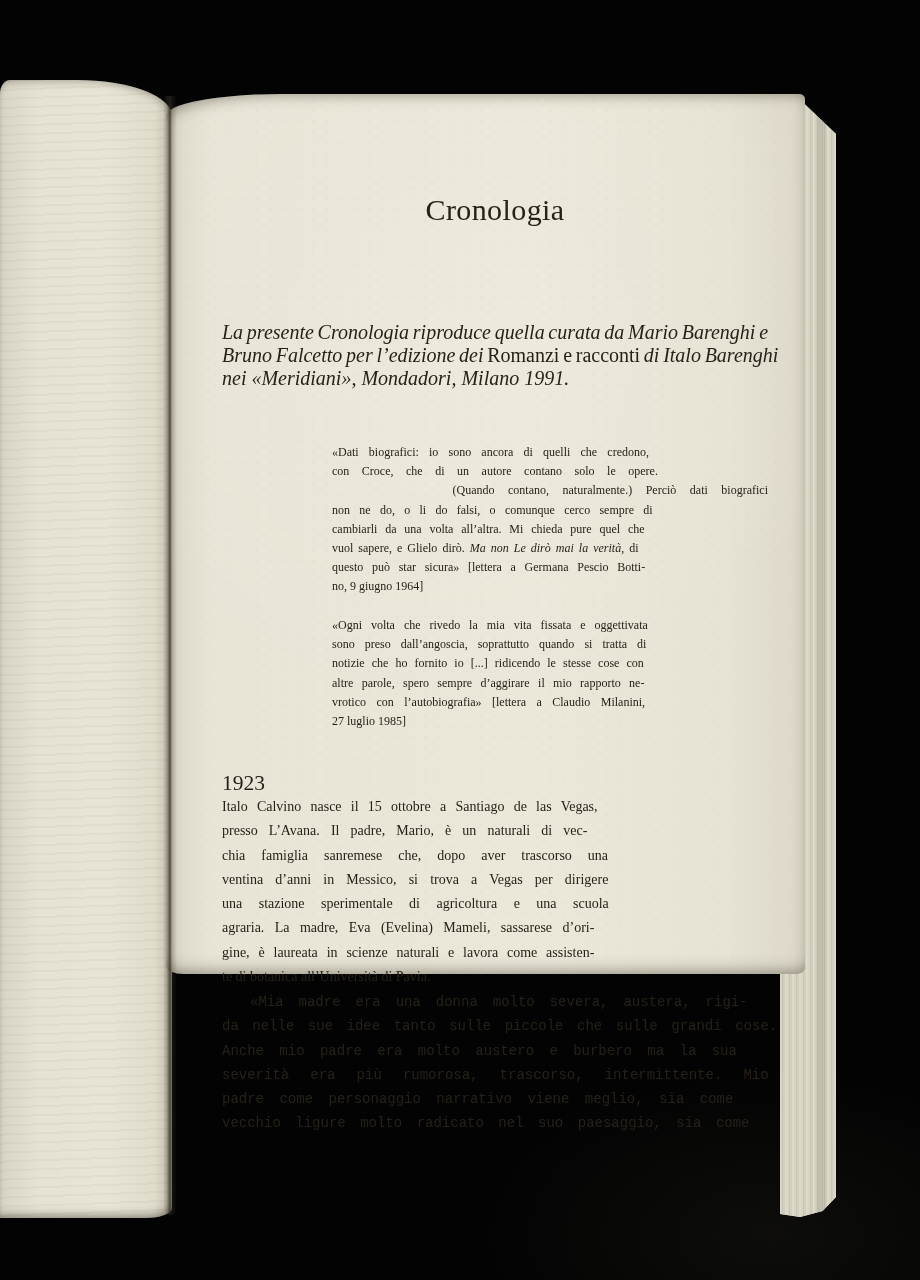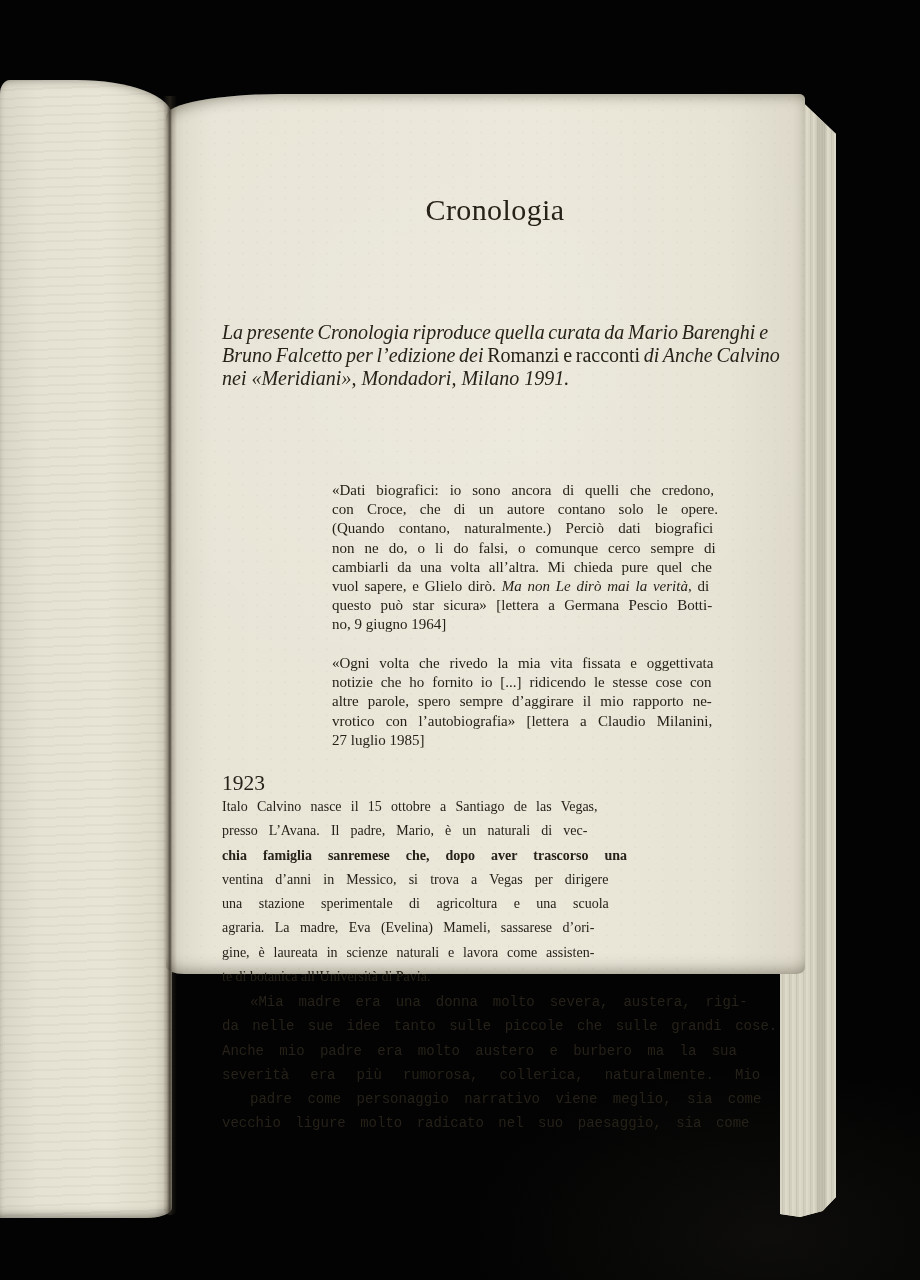--- a/index.html
+++ b/index.html
@@ -58,74 +58,75 @@
   .content{position:absolute;left:56px;right:37px;top:0;bottom:0;color:var(--ink,#272219);}
   .title{
     position:absolute;top:99px;left:0;right:0;margin:0;
     font-size:30px;font-weight:normal;text-align:center;letter-spacing:.4px;
   }
   .block{position:absolute;left:0;right:0;}
   .line{white-space:nowrap;}
   .line em{font-style:italic;}
   .indent{display:inline-block;width:28px;}
   .intro{top:227px;font-size:20px;line-height:23px;}
-  .quote{left:110px;font-size:15px;line-height:19.2px;margin-top:38px;}
+  .quote{left:110px;font-size:12px;line-height:19.2px;}
   .q1{top:349px;}
   .q2{top:522px;}
   .year{position:absolute;top:677px;left:0;font-size:21.5px;}
   .bodyp{font-size:14px;line-height:24.3px;}
   .p1{top:701px;}
   .p2{top:896px;font-family:Liberation Mono, monospace;}
 </style>
 </head>
 <body>
 
 <div class="scene">
   <div class="left-page"></div>
   <div class="fore-edge"></div>
   <div class="main-page">
     <div class="content">
       <h1 class="title">Cronologia</h1>
       <div class="block intro">
           <div class="line j" style="word-spacing: -1.28px;"><span><em>La presente Cronologia riproduce quella curata da Mario Barenghi e</em></span></div>
-          <div class="line j" style="word-spacing: -1.28px;"><span><em>Bruno Falcetto per l’edizione dei </em><span>Romanzi e racconti </span><em>di Anche Calvino</em></span></div>
+          <div class="line j" style="word-spacing: -1.28px;"><span><em>Bruno Falcetto per l’edizione dei </em><span>Romanzi e racconti </span><em>di Italo Barenghi</em></span></div>
           <div class="line"><span><em>nei «Meridiani», Mondadori, Milano 1991.</em></span></div>
         </div>
       <div class="block quote q1">
           <div class="line j" style="word-spacing: 7.18px;"><span><span>«Dati biografici: io sono ancora di quelli che credono,</span></span></div>
           <div class="line j" style="word-spacing: 9.52px;"><span><span>con Croce, che di un autore contano solo le opere.</span></span></div>
-          <div class="line j" style="word-spacing: 10.52px;"><span><span>(Quando contano, naturalmente.) Perciò dati biografici</span></span></div>
+          <div class="line j" style="word-spacing: 10.52px; text-align: right;"><span><span>(Quando contano, naturalmente.) Perciò dati biografici</span></span></div>
           <div class="line j" style="word-spacing: 6.28px;"><span><span>non ne do, o li do falsi, o comunque cerco sempre di</span></span></div>
           <div class="line j" style="word-spacing: 4.82px;"><span><span>cambiarli da una volta all’altra. Mi chieda pure quel che</span></span></div>
           <div class="line j" style="word-spacing: 2.02px;"><span><span>vuol sapere, e Glielo dirò. </span><em>Ma non Le dirò mai la verità</em><span>, di</span></span></div>
           <div class="line j" style="word-spacing: 5.66px;"><span><span>questo può star sicura» [lettera a Germana Pescio Botti-</span></span></div>
           <div class="line"><span><span>no, 9 giugno 1964]</span></span></div>
         </div>
       <div class="block quote q2">
           <div class="line j" style="word-spacing: 5.95px;"><span><span>«Ogni volta che rivedo la mia vita fissata e oggettivata</span></span></div>
+          <div class="line j" style="word-spacing: 7.02px;"><span><span>sono preso dall’angoscia, soprattutto quando si tratta di</span></span></div>
           <div class="line j" style="word-spacing: 4.09px;"><span><span>notizie che ho fornito io [...] ridicendo le stesse cose con</span></span></div>
           <div class="line j" style="word-spacing: 5.36px;"><span><span>altre parole, spero sempre d’aggirare il mio rapporto ne-</span></span></div>
           <div class="line j" style="word-spacing: 7.47px;"><span><span>vrotico con l’autobiografia» [lettera a Claudio Milanini,</span></span></div>
           <div class="line"><span><span>27 luglio 1985]</span></span></div>
         </div>
       <div class="year">1923</div>
       <div class="block bodyp p1">
           <div class="line j" style="word-spacing: 5.74px;"><span><span>Italo Calvino nasce il 15 ottobre a Santiago de las Vegas,</span></span></div>
           <div class="line j" style="word-spacing: 7.6px;"><span><span>presso L’Avana. Il padre, Mario, è un naturali di vec-</span></span></div>
-          <div class="line j" style="word-spacing: 12.5px; font-weight: bold;"><span><span>chia famiglia sanremese che, dopo aver trascorso una</span></span></div>
+          <div class="line j" style="word-spacing: 12.5px;"><span><span>chia famiglia sanremese che, dopo aver trascorso una</span></span></div>
           <div class="line j" style="word-spacing: 8.66px;"><span><span>ventina d’anni in Messico, si trova a Vegas per dirigere</span></span></div>
           <div class="line j" style="word-spacing: 13px;"><span><span>una stazione sperimentale di agricoltura e una scuola</span></span></div>
           <div class="line j" style="word-spacing: 6.88px;"><span><span>agraria. La madre, Eva (Evelina) Mameli, sassarese d’ori-</span></span></div>
           <div class="line j" style="word-spacing: 5.35px;"><span><span>gine, è laureata in scienze naturali e lavora come assisten-</span></span></div>
           <div class="line"><span><span>te di botanica all’Università di Pavia.</span></span></div>
         </div>
       <div class="block bodyp p2">
           <div class="line j" style="word-spacing: 6.54px;"><span><span class="indent"></span><span>«Mia madre era una donna molto severa, austera, rigi-</span></span></div>
           <div class="line j" style="word-spacing: 5.11px;"><span><span>da nelle sue idee tanto sulle piccole che sulle grandi cose.</span></span></div>
           <div class="line j" style="word-spacing: 6.96px;"><span><span>Anche mio padre era molto austero e burbero ma la sua</span></span></div>
-          <div class="line j" style="word-spacing: 12.69px;"><span><span>severità era più rumorosa, collerica, naturalmente. Mio</span></span></div>
-          <div class="line j" style="word-spacing: 7.04px; margin-left: 28px;"><span><span>padre come personaggio narrativo viene meglio, sia come</span></span></div>
+          <div class="line j" style="word-spacing: 12.69px;"><span><span>severità era più rumorosa, trascorso, intermittente. Mio</span></span></div>
+          <div class="line j" style="word-spacing: 7.04px;"><span><span>padre come personaggio narrativo viene meglio, sia come</span></span></div>
           <div class="line j" style="word-spacing: 6.08px;"><span><span>vecchio ligure molto radicato nel suo paesaggio, sia come</span></span></div>
         </div>
     </div>
   </div>
   <div class="gutter"></div>
 </div>
 
 </body></html>

